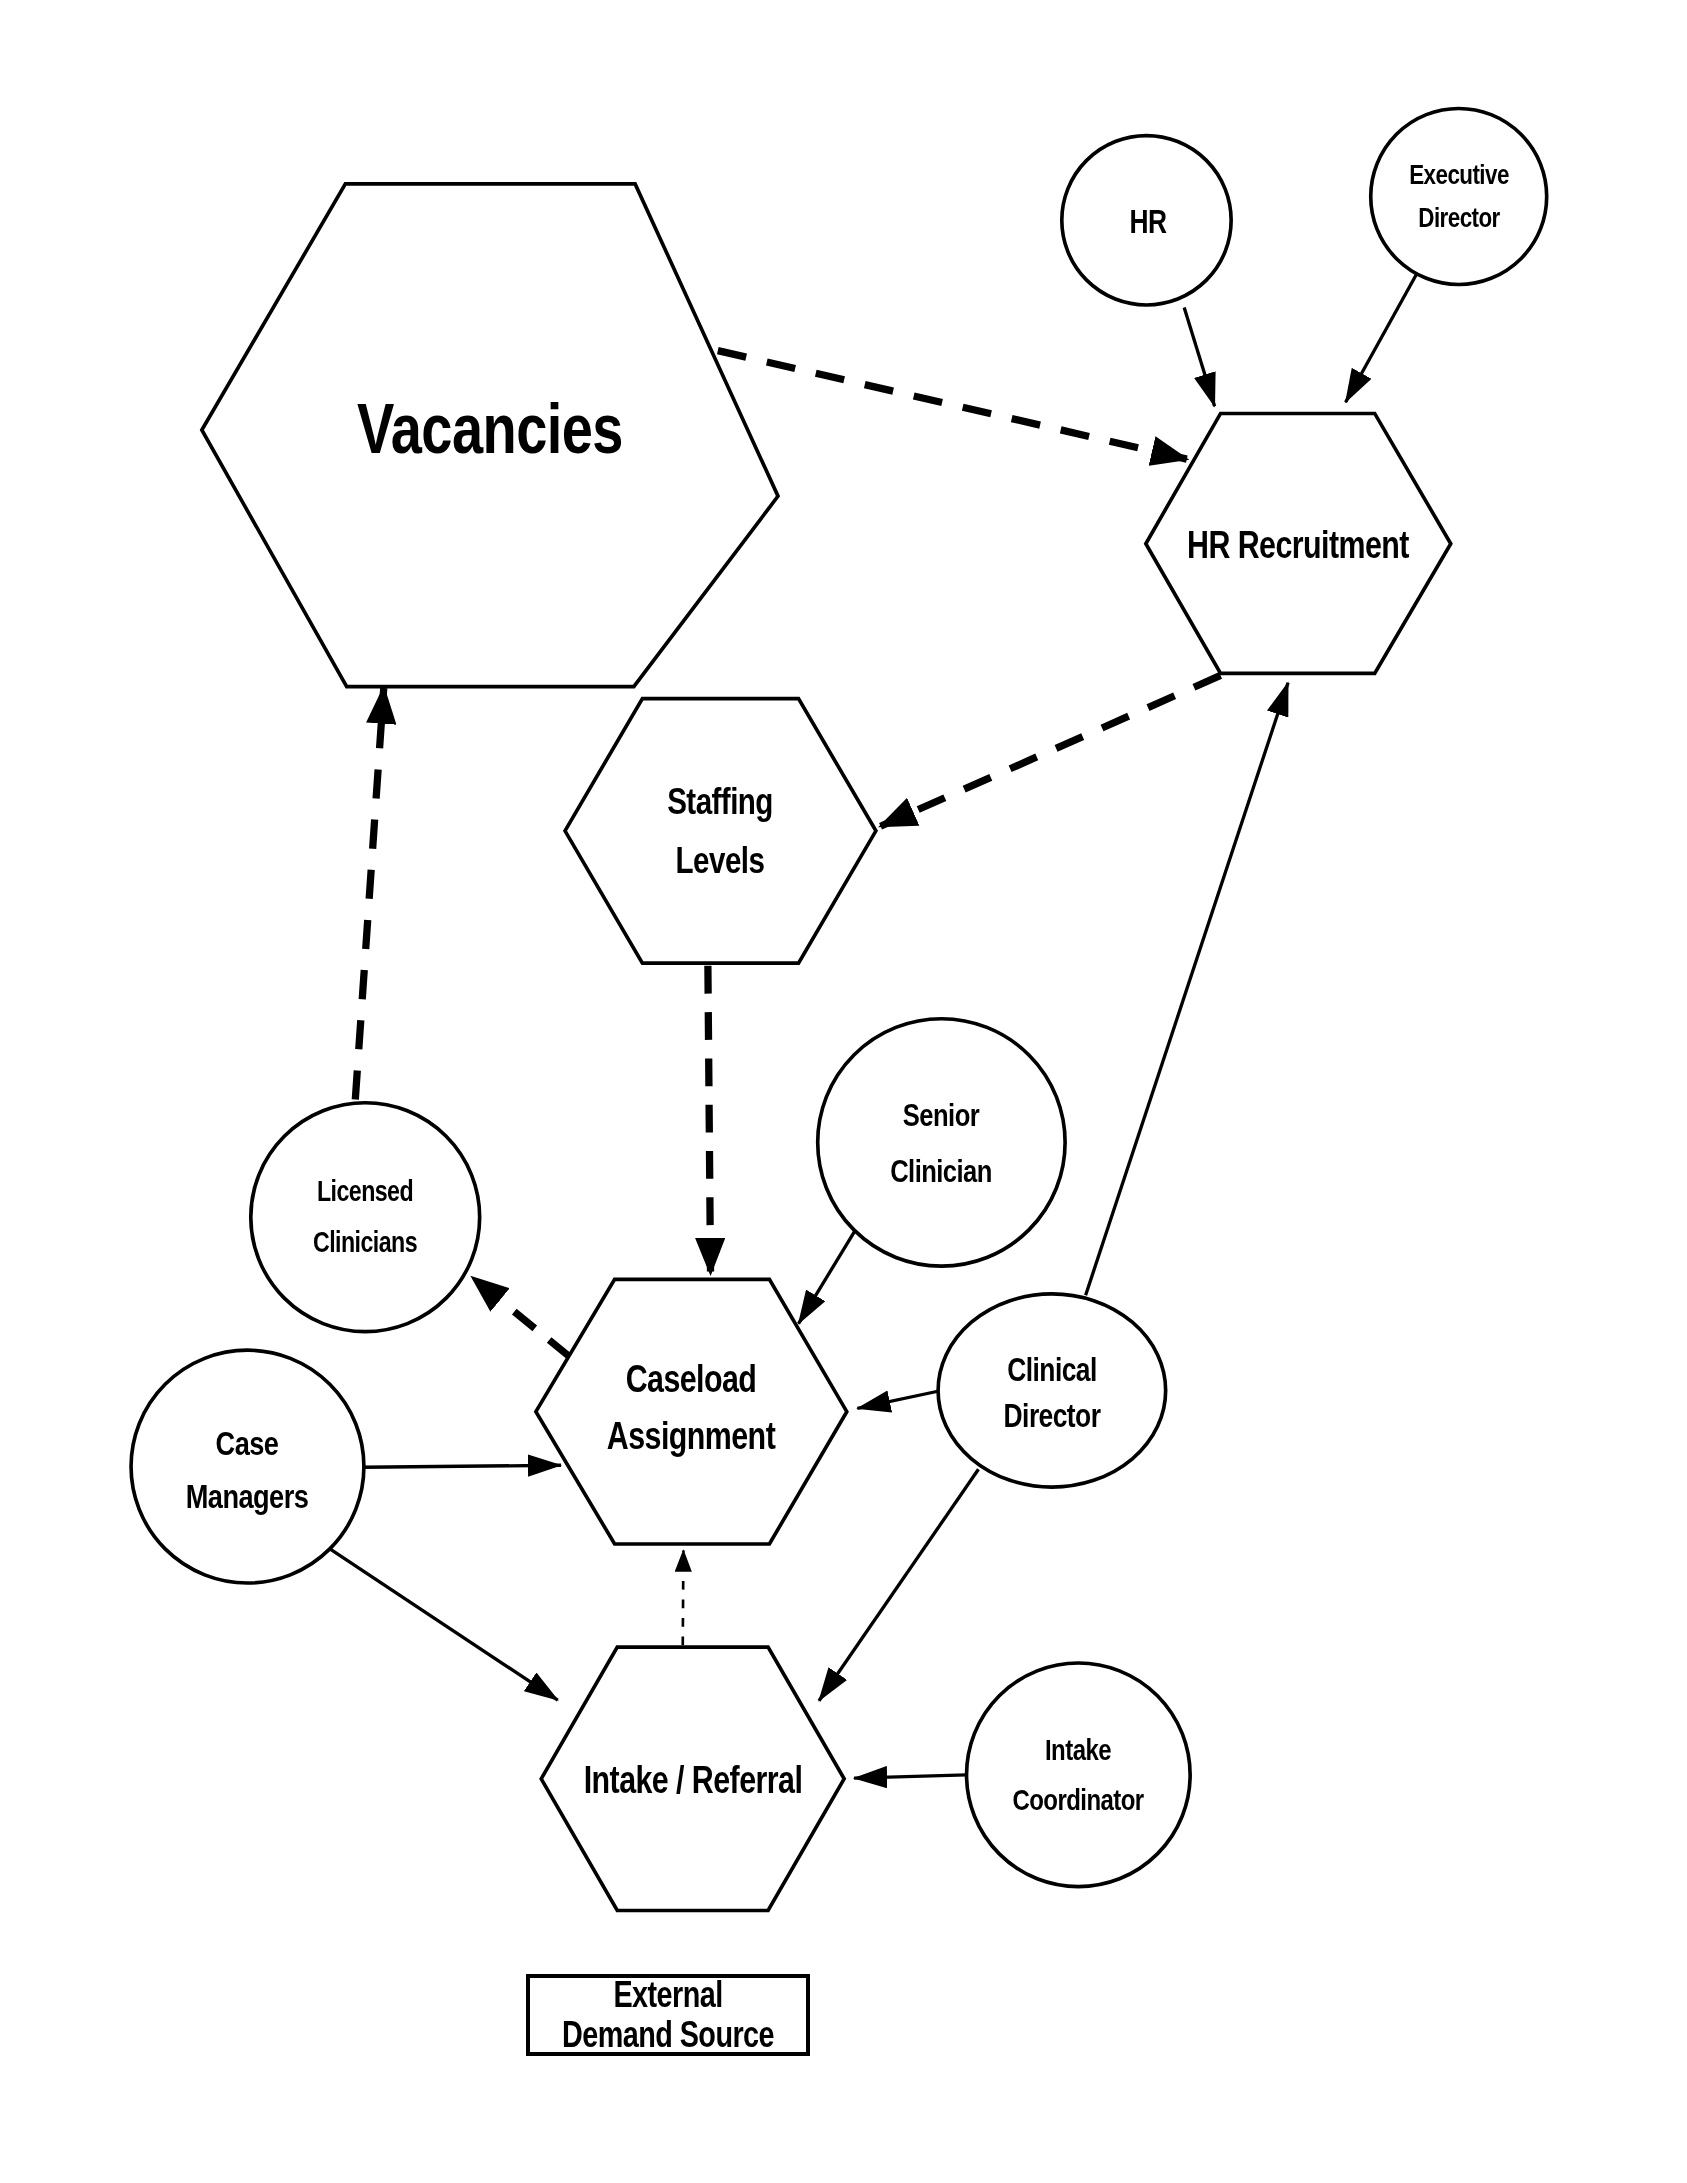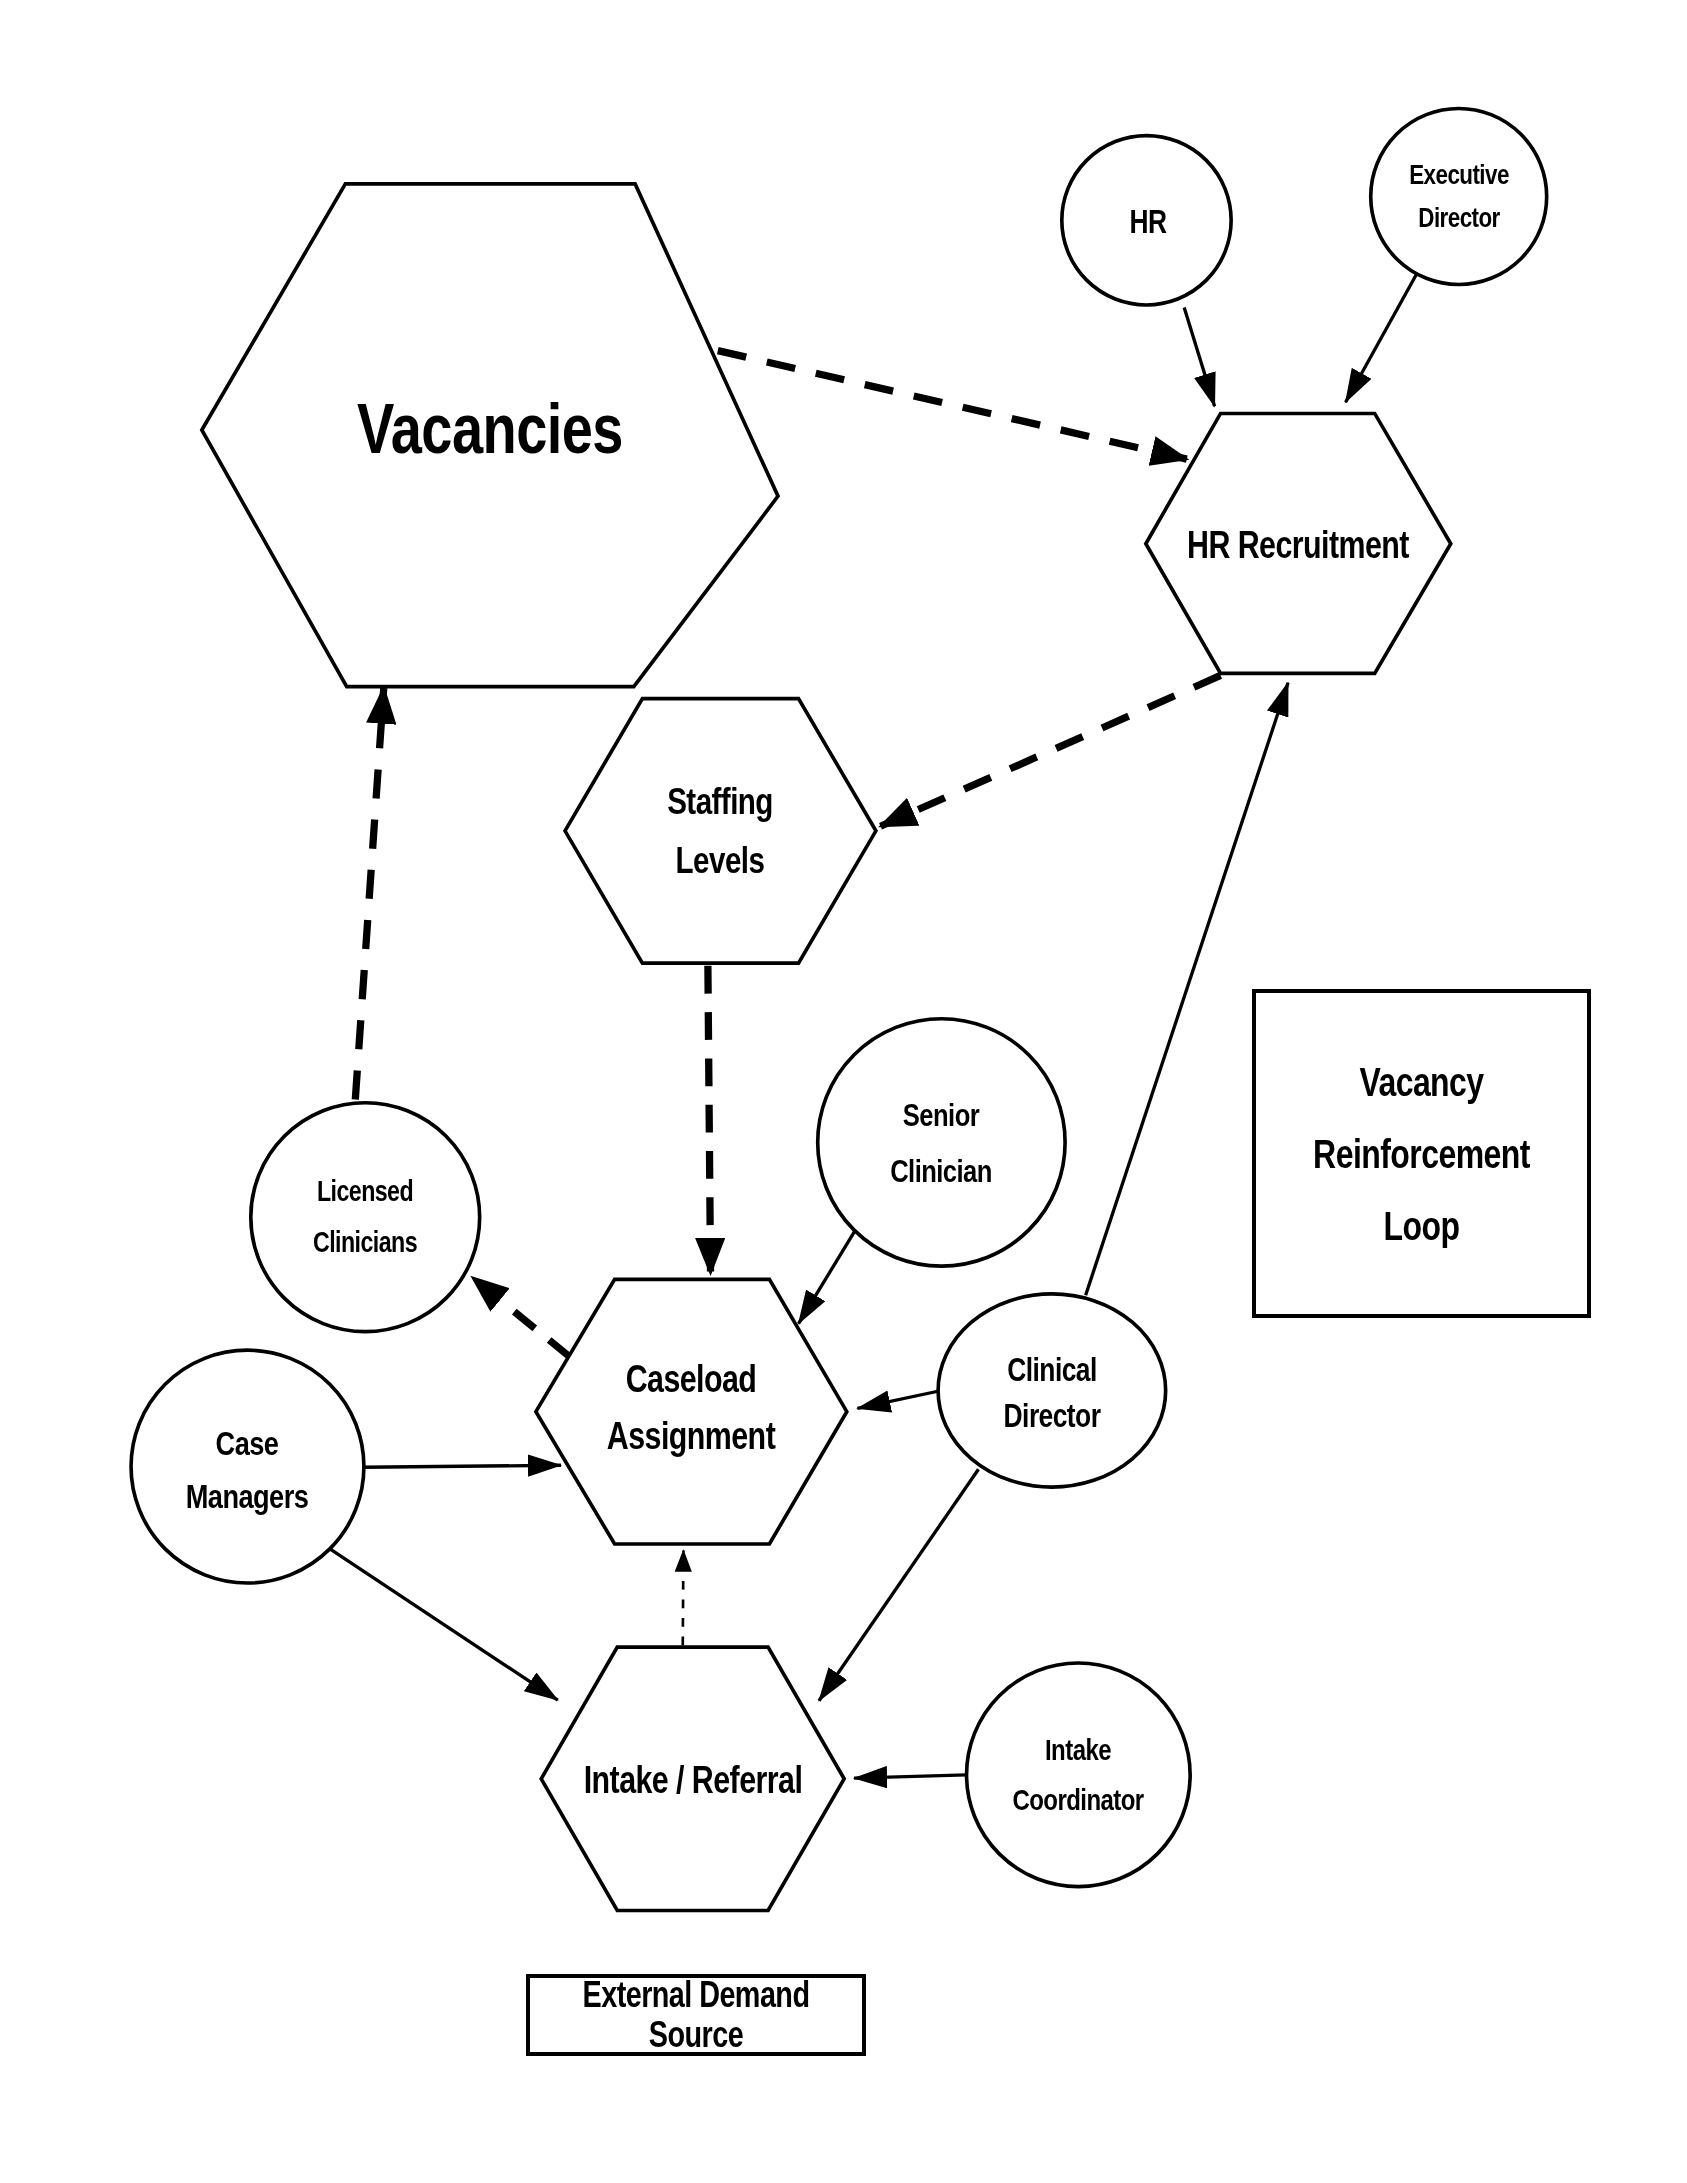--- a/index.html
+++ b/index.html
@@ -127,24 +127,19 @@
 Assignment</div>
 
   <div class="node-label" style="left:1052px; top:1393px; font-size:33px; line-height:1.4;">Clinical
 Director</div>
 
   <div class="node-label" style="left:693px; top:1780px; font-size:38px;">Intake / Referral</div>
 
   <div class="node-label" style="left:1078px; top:1774px; font-size:30px; line-height:1.65;">Intake
 Coordinator</div>
 
-  <div class="annot-box" style="left:1252px; top:989px; width:339px; height:329px;">
-    <span class="annot-text" style="font-size:40px;">Vacancy
-Reinforcement
-Loop</span>
-  </div>
 
-  <div class="annot-box" style="left:526px; top:1974px; width:340px; height:82px;">
+  <div class="annot-box" style="left:526px; top:1974px; width:284px; height:82px;">
     <span class="annot-text" style="font-size:36px; line-height:1.1;">External Demand Source</span>
   </div>
 
 </div>
 
 
 </body></html>

